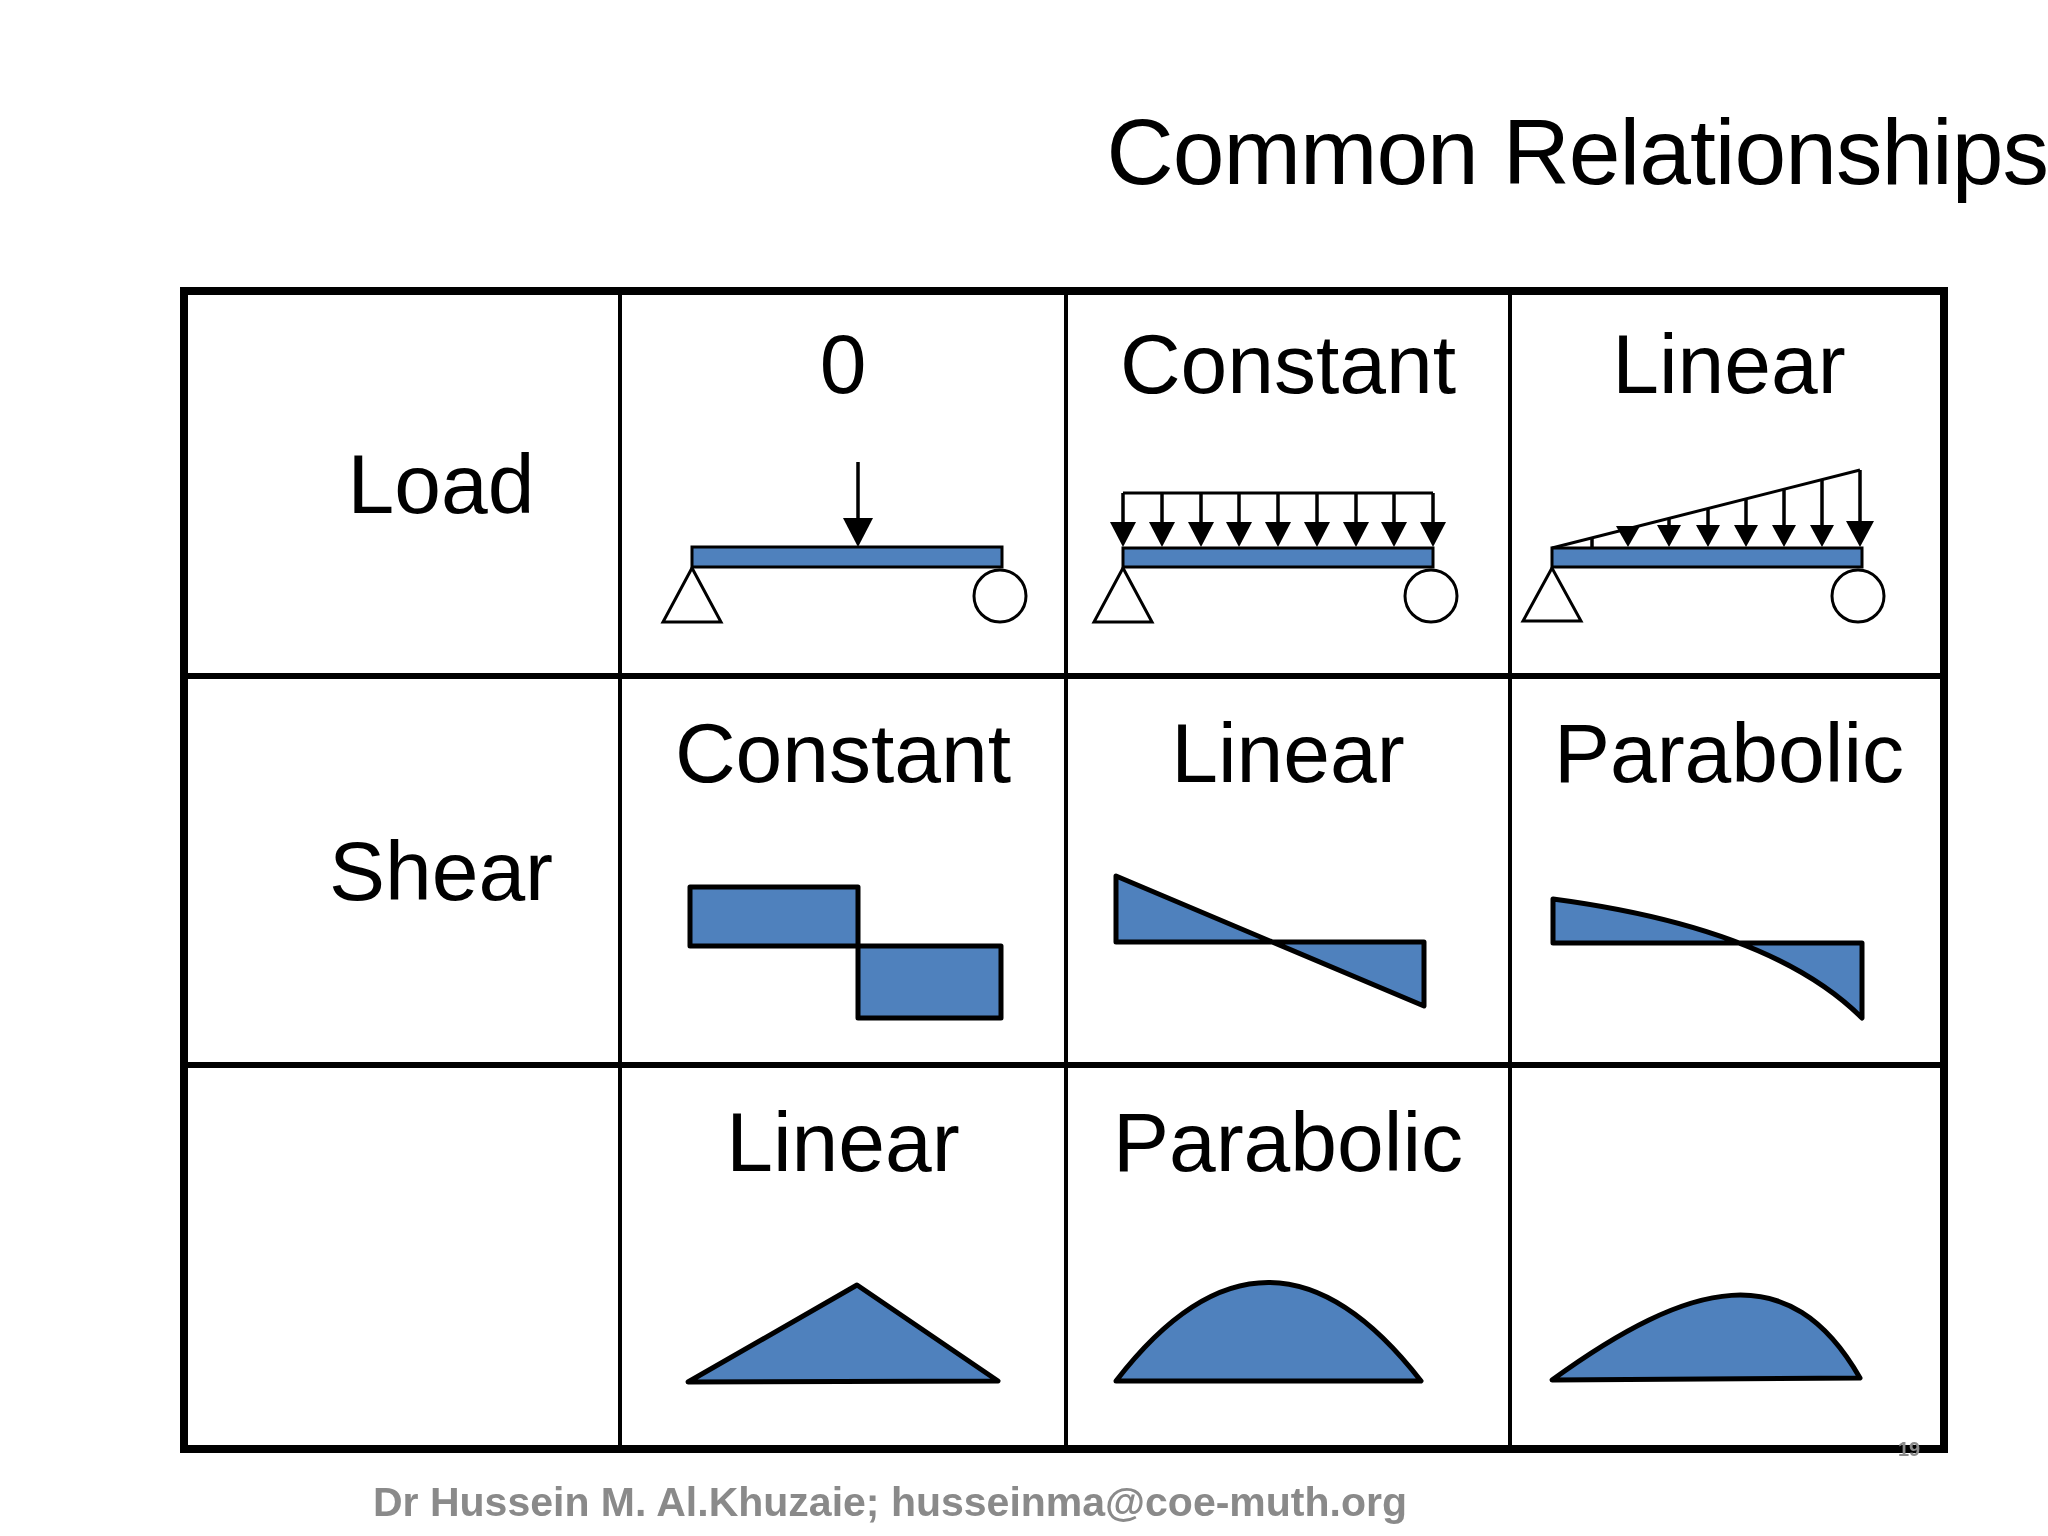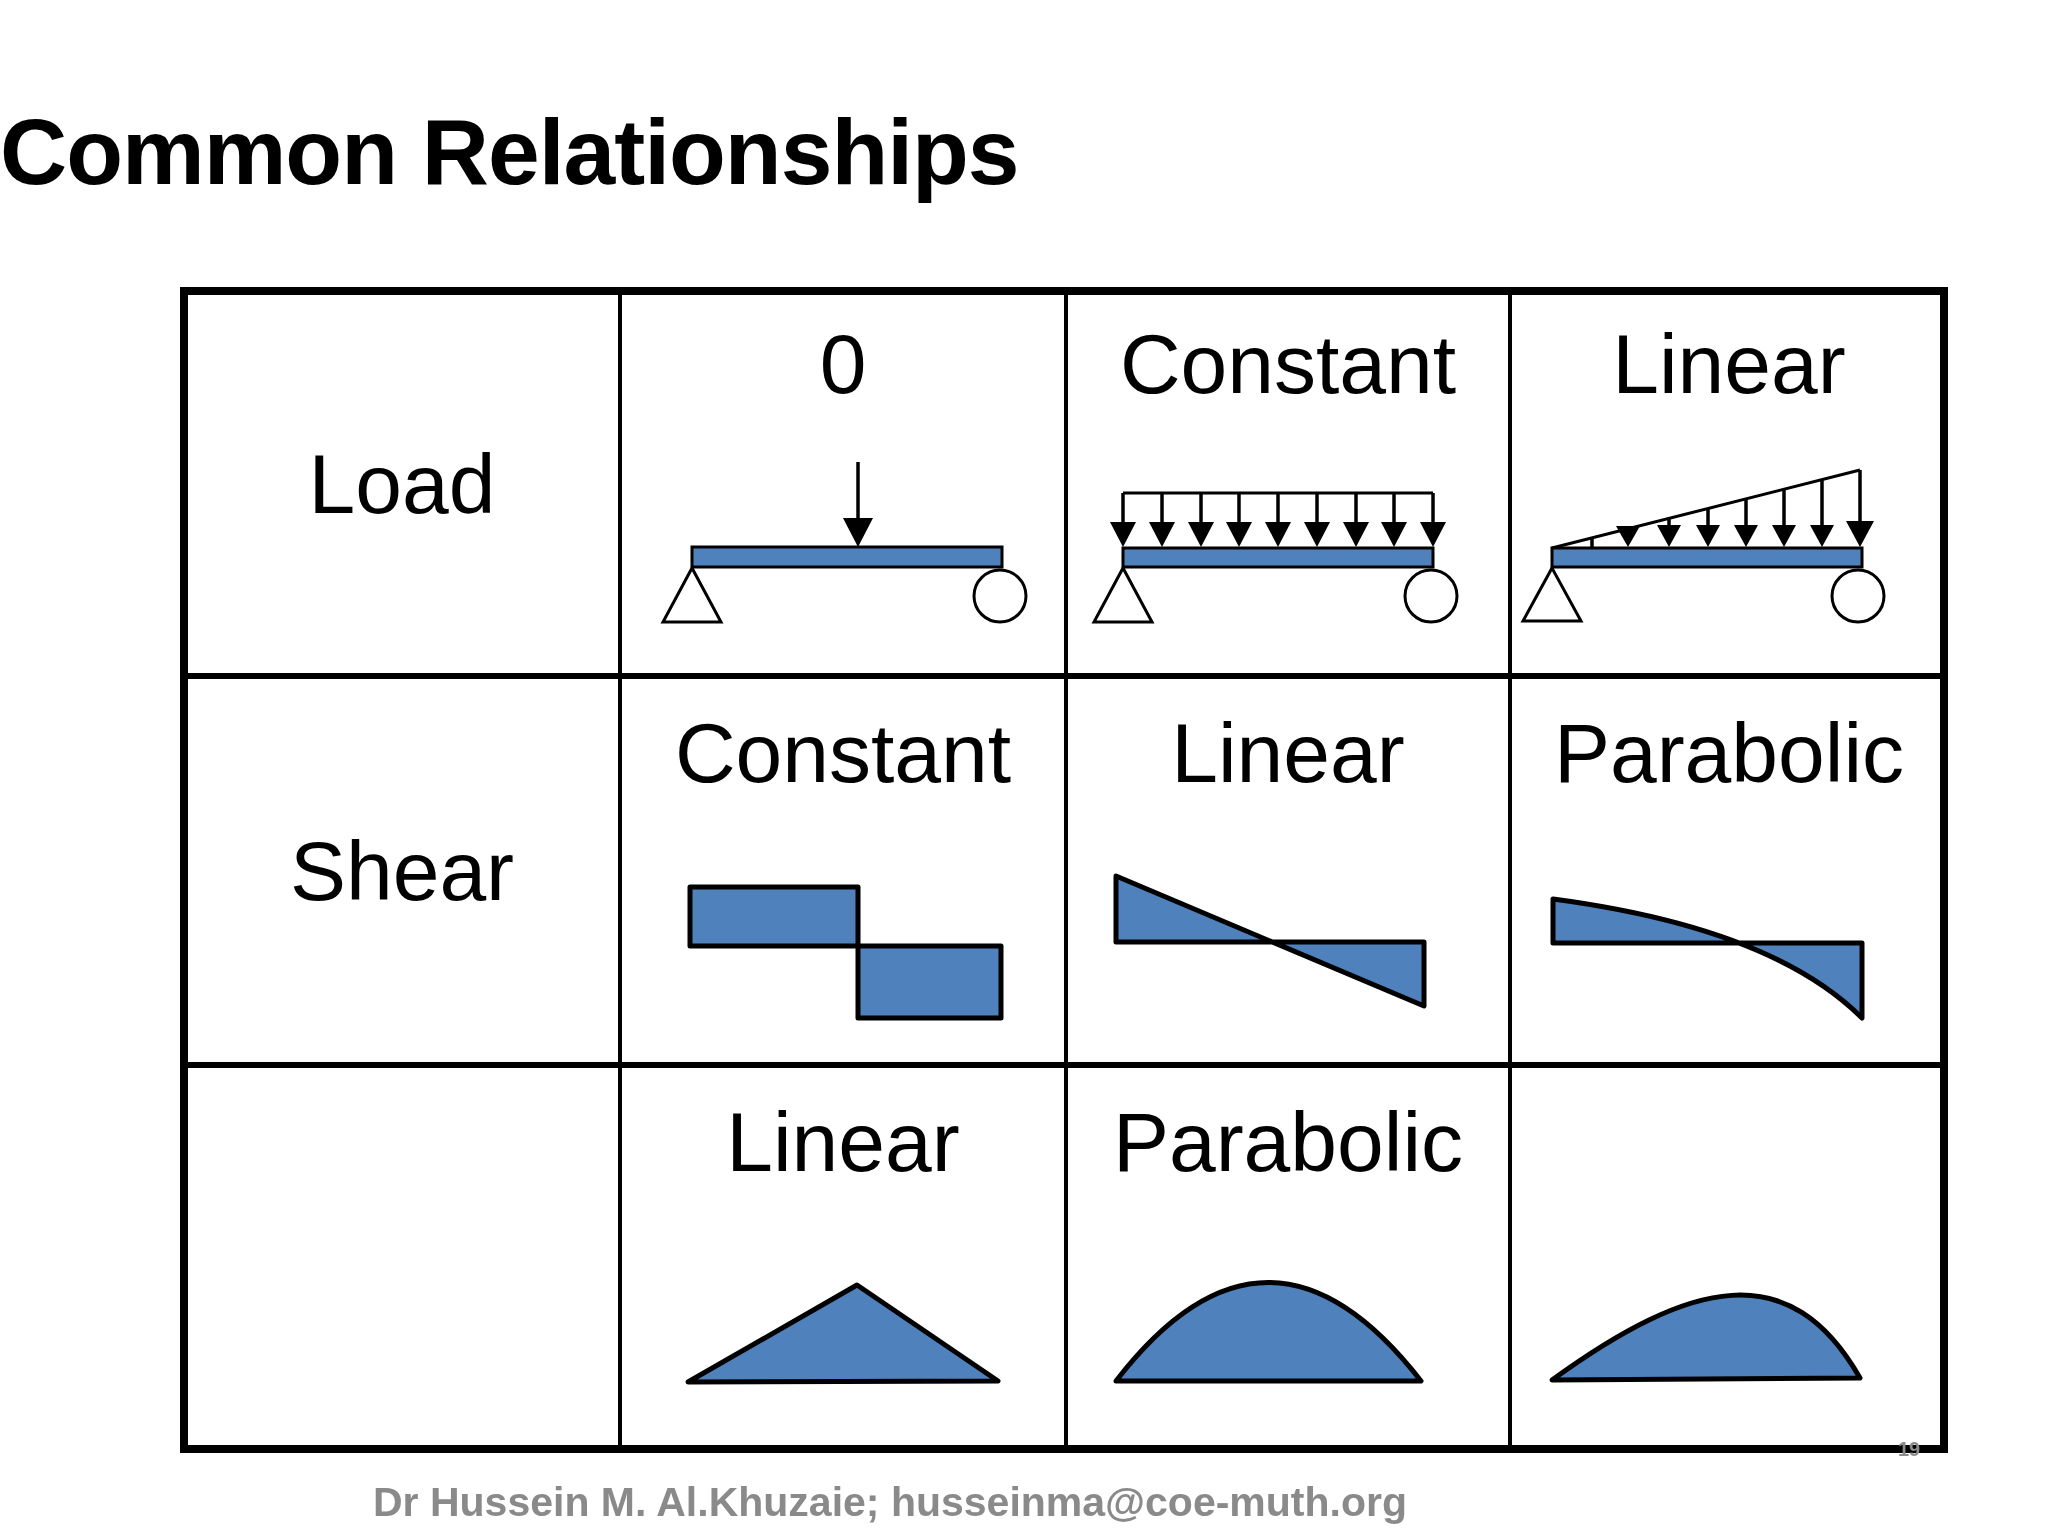--- a/index.html
+++ b/index.html
@@ -2,26 +2,26 @@
 <html style="--slide_background: #ffffff; --ink: #000000; --beam_blue: #4f81bd; --muted_gray: #8a8a8a;"><head>
 <meta charset="utf-8">
 <style>
   html,body { margin:0; padding:0; background:#ffffff; }
   .slide {
     position:relative; width:2048px; height:1536px; background:var(--slide_background,#fff);
     font-family:"Liberation Sans", sans-serif; color:var(--ink,#000); overflow:hidden;
   }
   .title {
     position:absolute; top:106px; left:0; width:2048px;
-    text-align:left; font-size:93px; font-weight:bold; line-height:1;
+    text-align:right; font-size:93px; font-weight:normal; line-height:1;
     letter-spacing:-1px;
   }
   .overlay { position:absolute; left:0; top:0; width:2048px; height:1536px; }
   .row-label, .cell-caption { position:absolute; line-height:1; font-size:84px; }
-  .row-label { display:flex; align-items:center; justify-content:center; }
+  .row-label { display:flex; align-items:center; justify-content:center;padding-left:39px; }
   .cell-caption { text-align:center; }
   .footer {
     position:absolute; top:1480px; left:340px; width:1100px; text-align:center;
     font-size:41px; font-weight:bold; color:var(--muted_gray,#8a8a8a); line-height:1.1;
   }
   .page-number {
     position:absolute; top:1438px; left:1898px; width:70px;
     font-size:20px; font-weight:bold; color:var(--muted_gray,#8a8a8a); line-height:1.1;
   }
   

